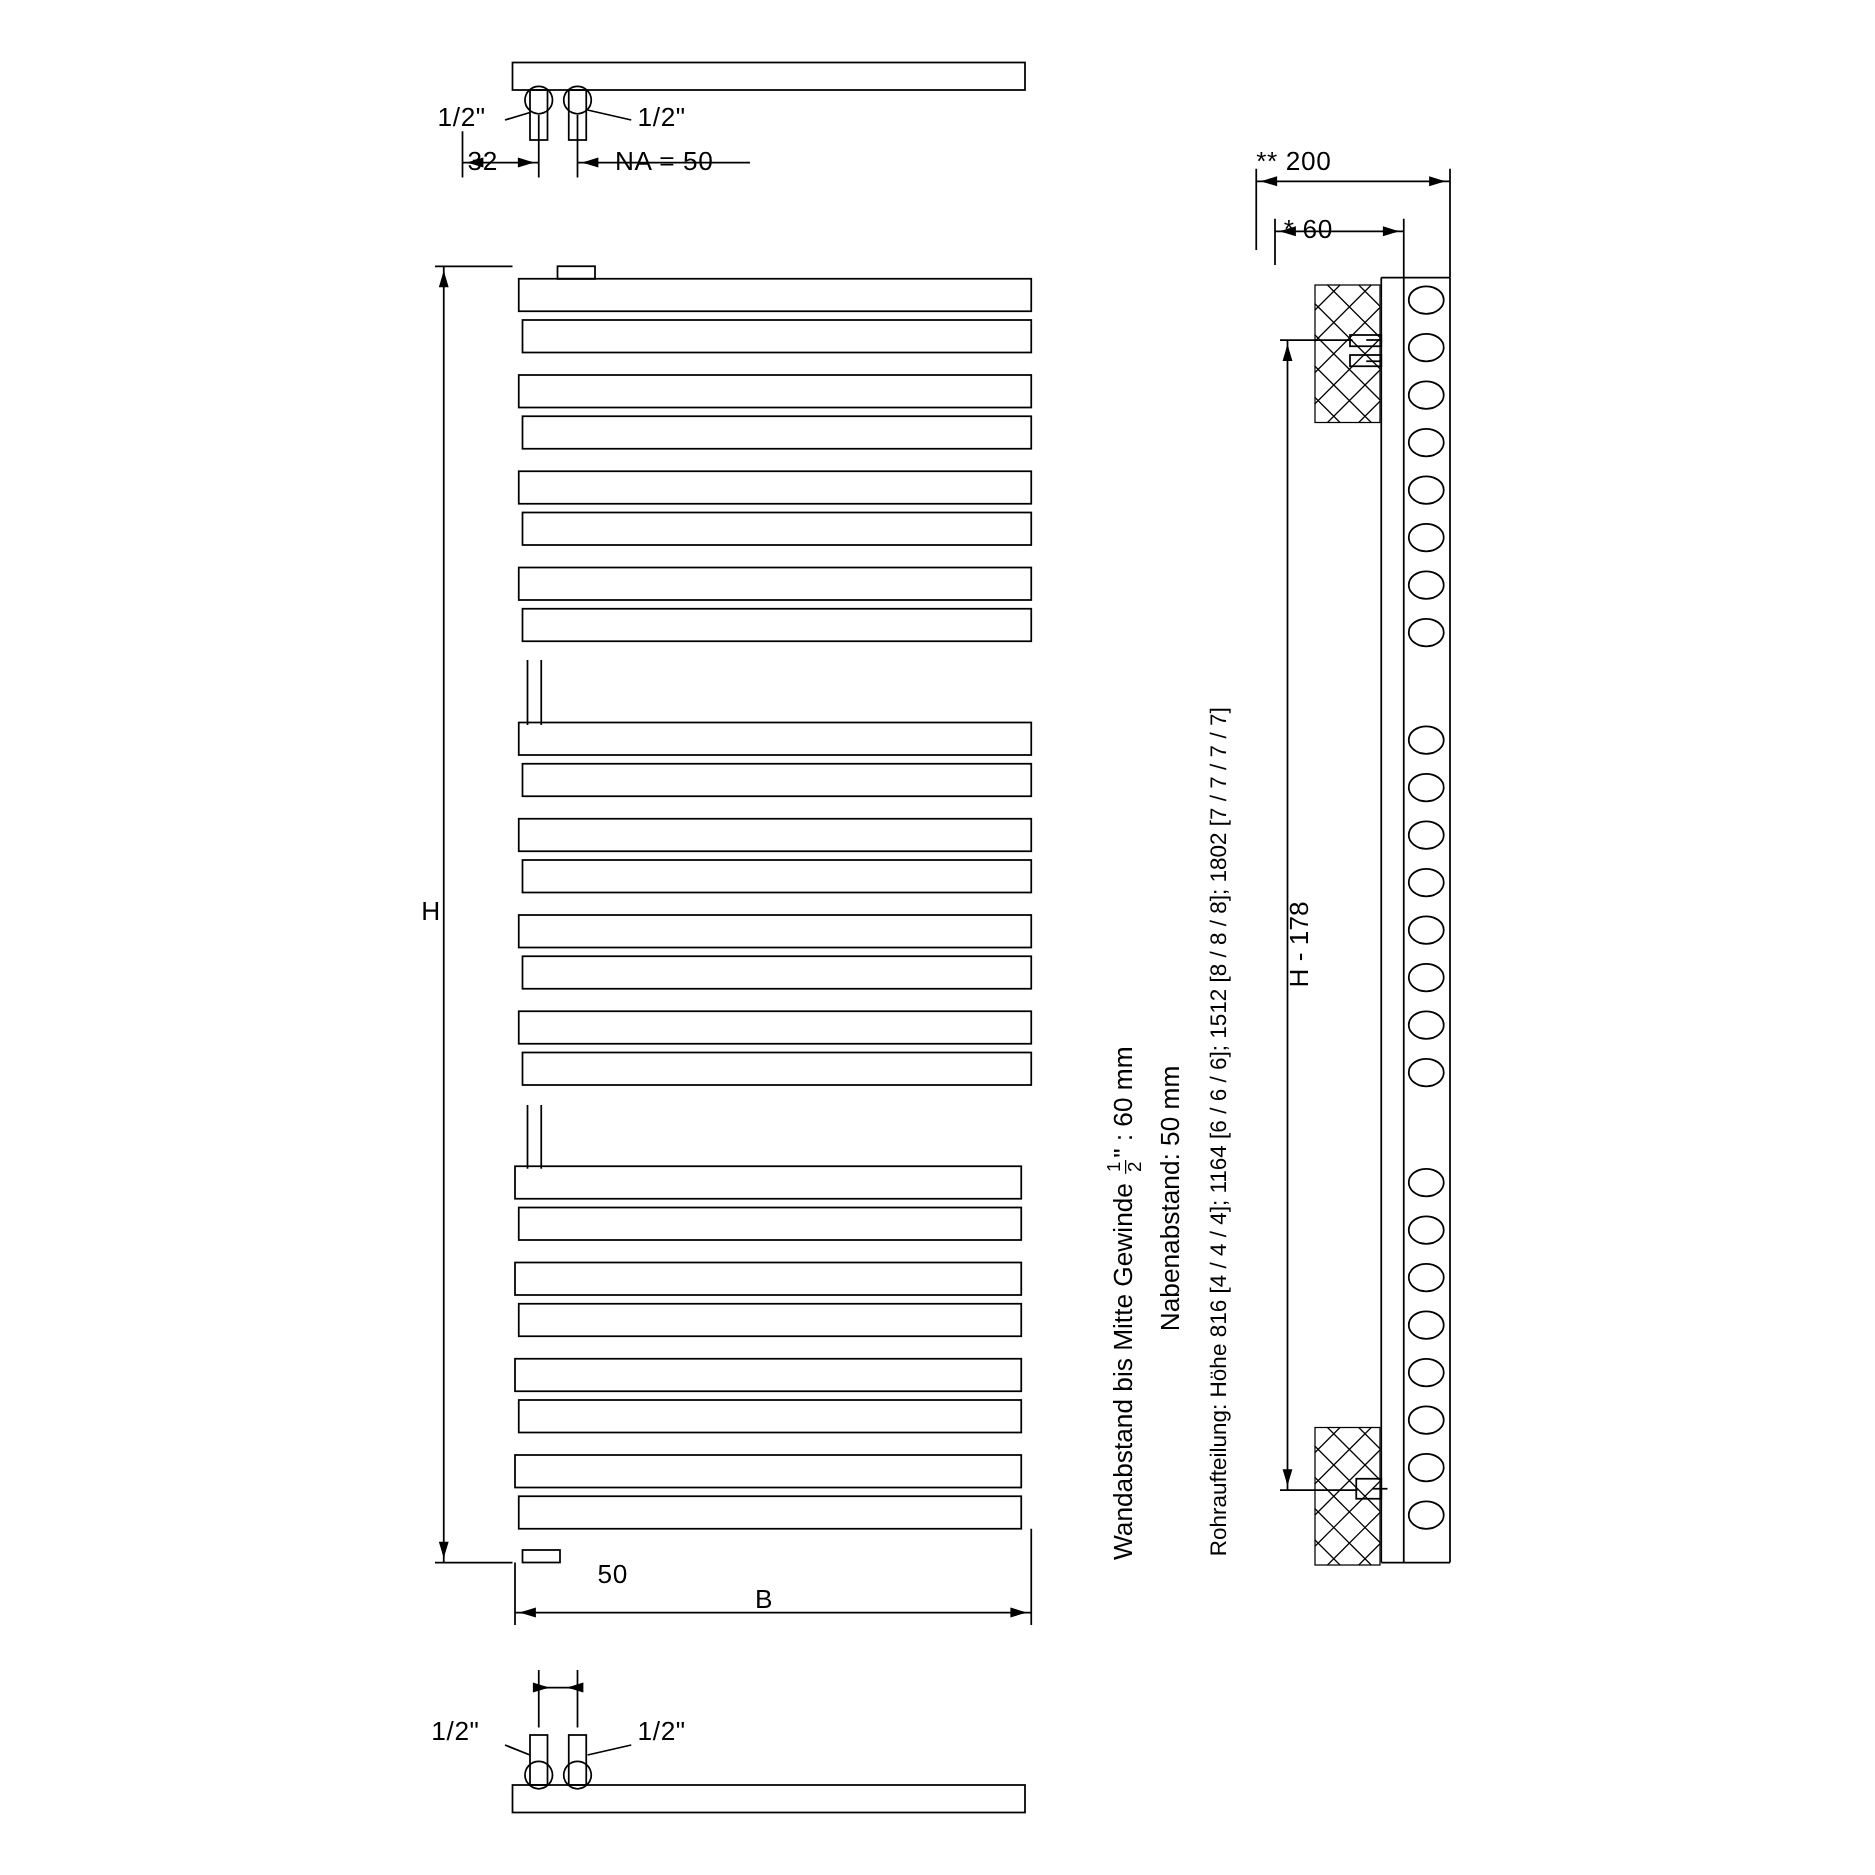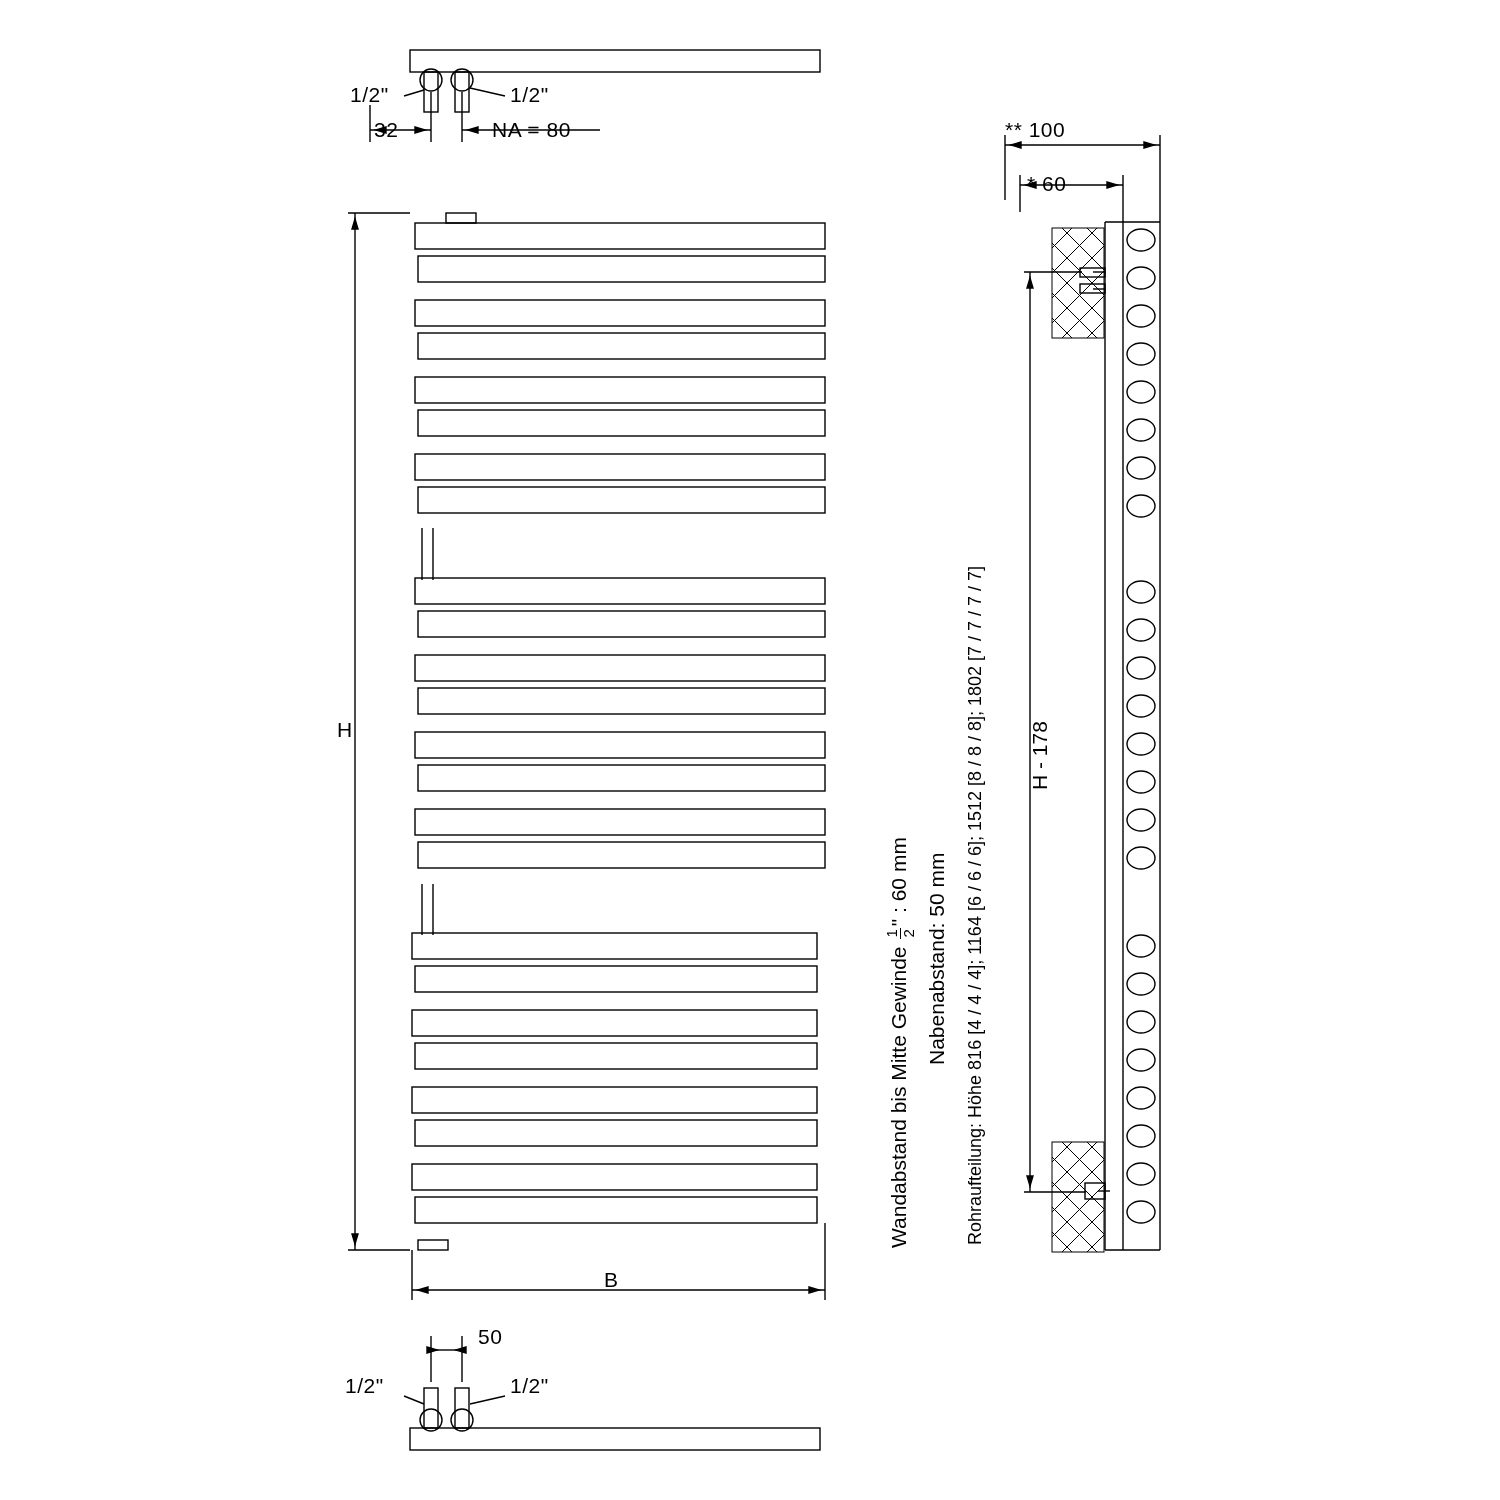--- a/index.html
+++ b/index.html
@@ -211,30 +211,30 @@
         <line x1="1024" y1="1192" x2="1086" y2="1192"></line>
         <path d="M1030,278 L1027,288 L1033,288 Z" fill="#000"></path>
         <path d="M1030,1186 L1027,1176 L1033,1176 Z" fill="#000"></path>
       </g>
     </g>
   </svg>
 
   <div class="lbl" style="left:350px;top:83px;">1/2"</div>
   <div class="lbl" style="left:510px;top:83px;">1/2"</div>
   <div class="lbl" style="left:374px;top:118px;">32</div>
-  <div class="lbl" style="left:492px;top:118px;">NA = 80</div>
+  <div class="lbl" style="left:492px;top:118px;">NA = 50</div>
 
   <div class="lbl" style="left:337px;top:718px;">H</div>
   <div class="lbl" style="left:604px;top:1268px;">B</div>
 
-  <div class="lbl" style="left:478px;top:1325px;text-align:right;">50</div>
+  <div class="lbl" style="left:478px;top:1248px;text-align:right;">50</div>
   <div class="lbl" style="left:345px;top:1374px;">1/2"</div>
   <div class="lbl" style="left:510px;top:1374px;">1/2"</div>
 
-  <div class="lbl" style="left:1005px;top:118px;">** 100</div>
+  <div class="lbl" style="left:1005px;top:118px;">** 200</div>
   <div class="lbl" style="left:1027px;top:172px;">* 60</div>
   <div class="vert" style="left:1028px;top:790px;">H - 178</div>
 
   <div class="vert" style="left:884px;top:1248px;">
     <span>Wandabstand bis Mitte Gewinde </span><span class="frac"><span class="num">1</span><span class="den">2</span></span><span>" : 60 mm</span>
   </div>
 
   <div class="vert" style="left:925px;top:1065px;">Nabenabstand: 50 mm</div>
 
   <div class="vert small" style="left:965px;top:1245px;">Rohraufteilung: Höhe 816 [4 / 4 / 4]; 1164 [6 / 6 / 6]; 1512 [8 / 8 / 8]; 1802 [7 / 7 / 7 / 7]</div>

